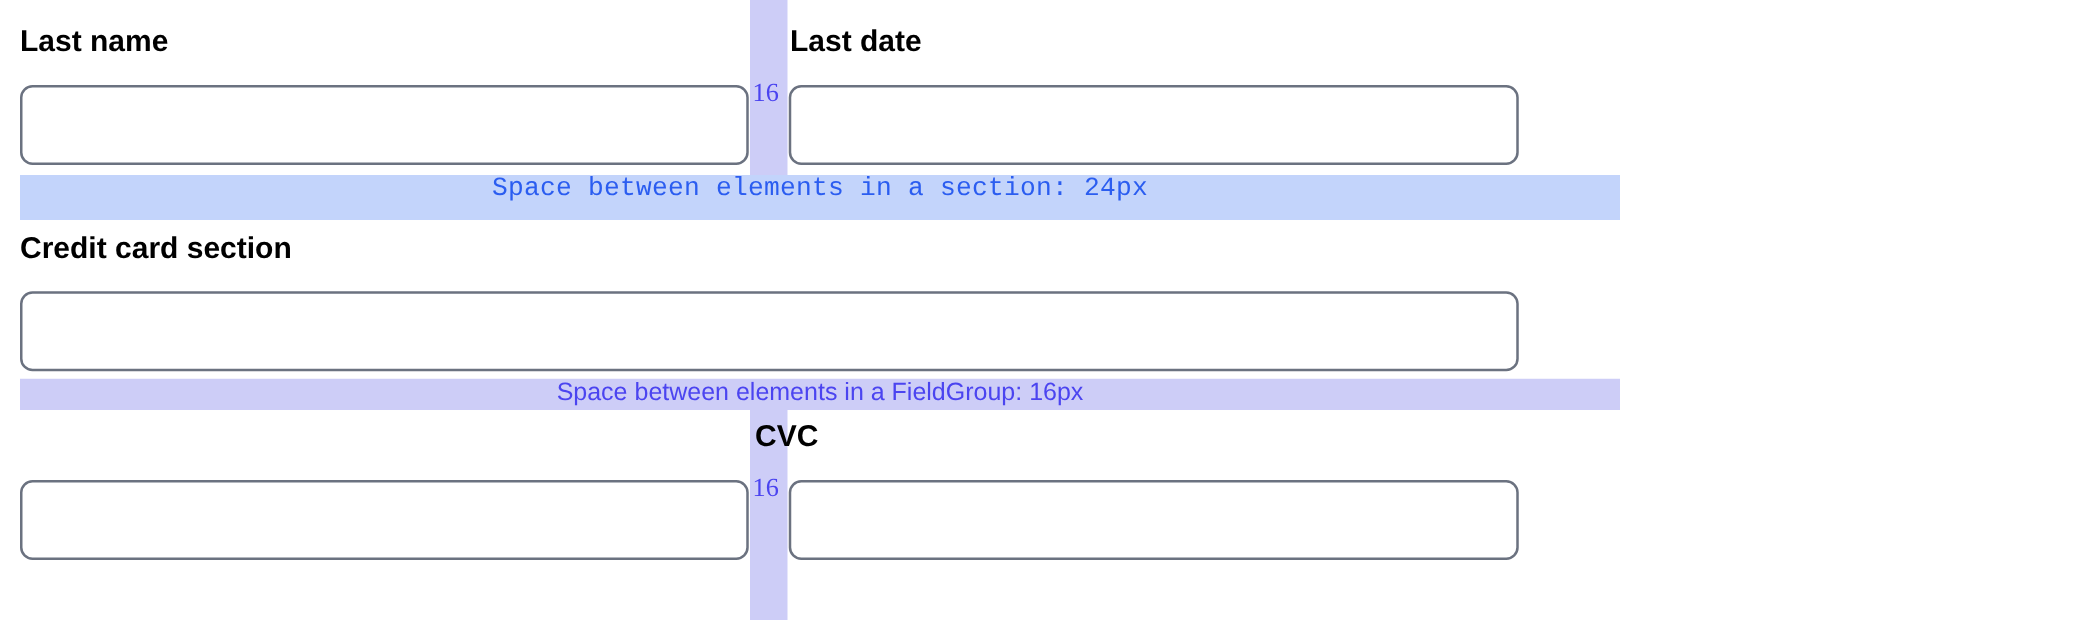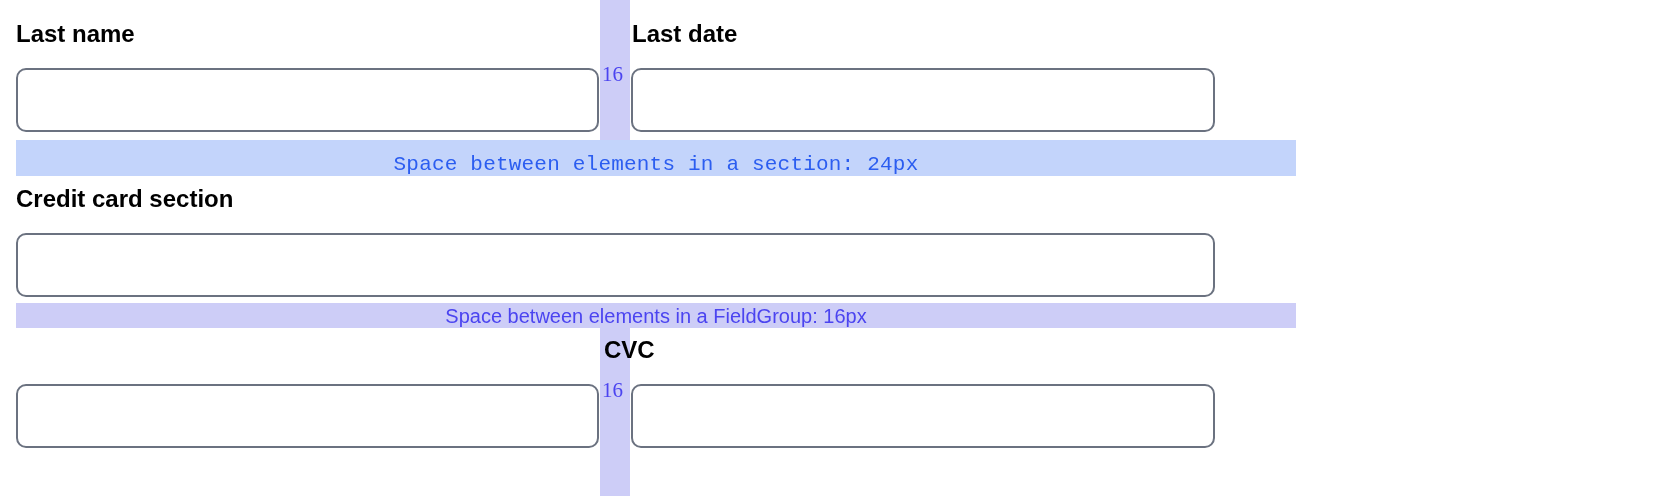--- a/index.html
+++ b/index.html
@@ -37,21 +37,21 @@
     white-space: nowrap;
     z-index: 4;
   }
 
   
   .band {
     position: absolute;
     left: 16px;
     width: 1280px;
     display: flex;
-    align-items: flex-end;
+    align-items: flex-start;
     justify-content: center;
     z-index: 3;
     box-sizing: border-box;
   }
   .band-section {
     background: #c3d4fb;
     height: 36px;
     top: 140px;
   }
   .band-section .band-text {

